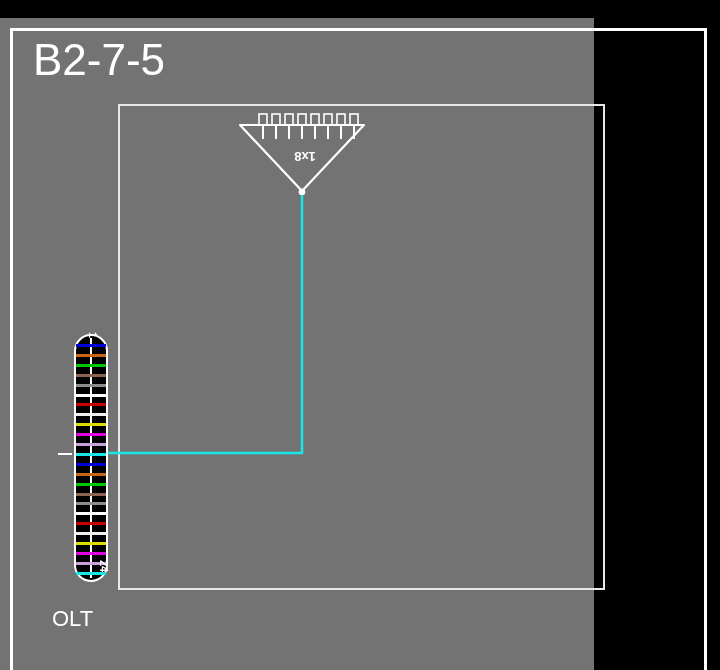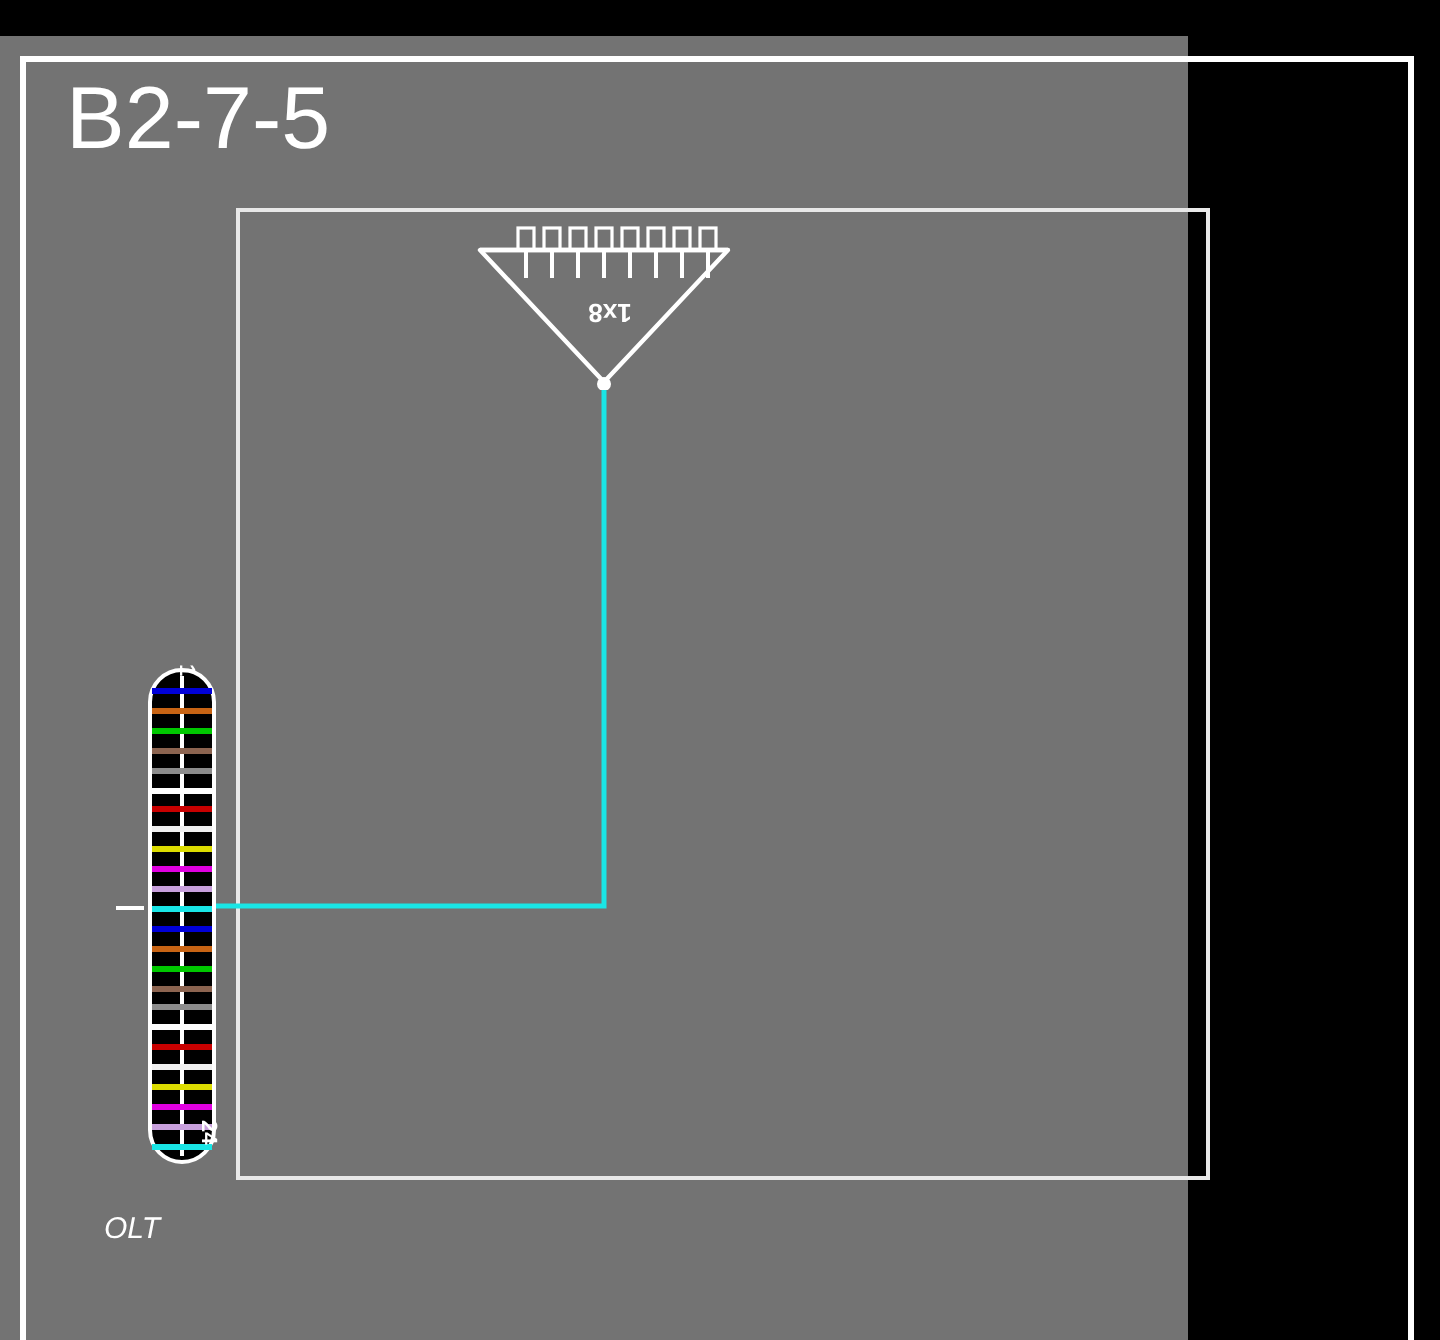--- a/index.html
+++ b/index.html
@@ -56,25 +56,24 @@
     letter-spacing: 0px;
     font-family: "Liberation Sans", sans-serif;
     white-space: nowrap;
   }
 
   
   #olt-caption {
     position: absolute;
     left: 52px;
     top: 588px;
-    font-size: 15px;
+    font-size: 22px;
     color: #ffffff;
     font-family: "Liberation Sans", sans-serif;
     white-space: nowrap;
-    font-style: italic;
   }
 
   
   #olt-rack {
     position: absolute;
     left: 74px;
     top: 316px;
     width: 34px;
     height: 248px;
   }

